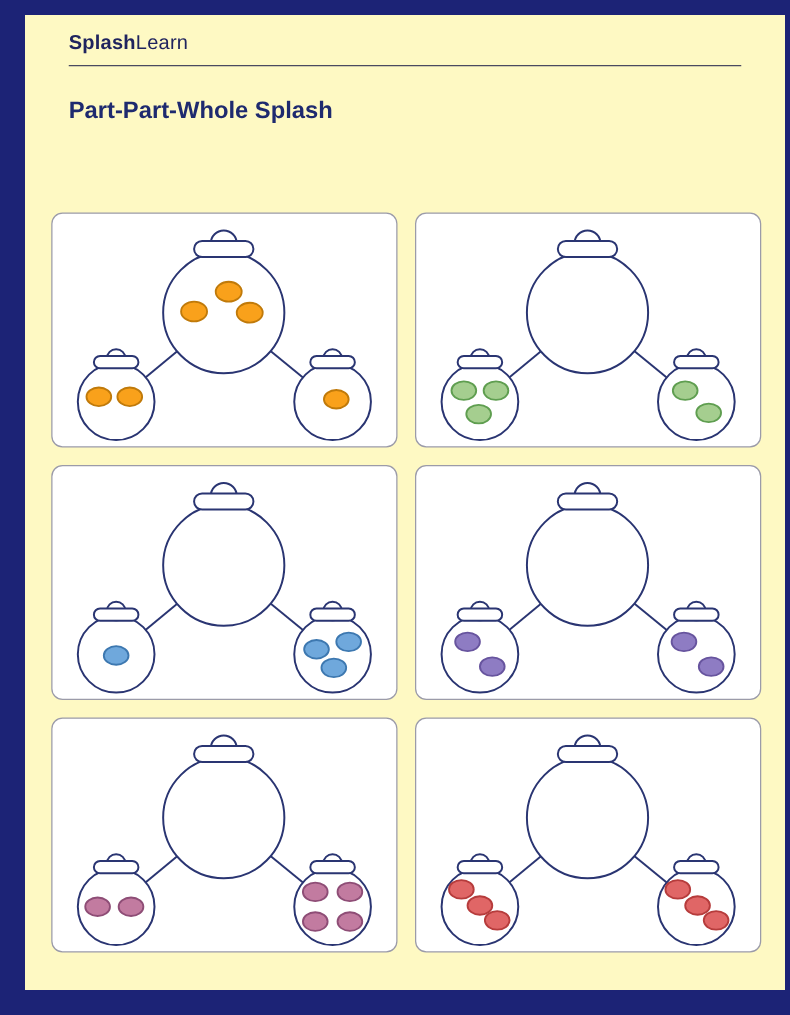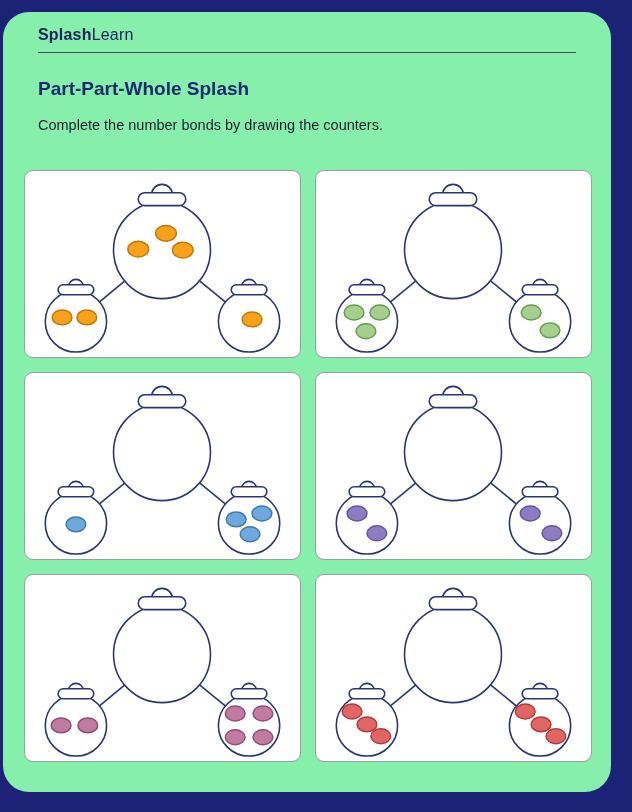--- a/index.html
+++ b/index.html
@@ -5,25 +5,24 @@
   html,body{margin:0;padding:0;}
   body{
     width:632px;height:812px;
     background:#1C2376;
     font-family:"Liberation Sans", sans-serif;
     position:relative;
     overflow:hidden;
   }
   .page{
     position:absolute;
-    left:3px;top:12px;
+    left:20px;top:12px;
     width:608px;height:780px;
-    background:#86efac;
+    background:#fef9c3;
     box-sizing:border-box;
-    border-radius:26px;
   }
   .header{margin:0 35px;}
   .logo{
     padding-top:14px;
     font-size:16px;
     letter-spacing:.2px;
     color:#20245E;
   }
   .logo .bold{font-weight:bold;}
   .rule{
@@ -61,21 +60,20 @@
   .panel svg{display:block;}
 </style>
 </head>
 <body>
 
 <div class="page">
   <div class="header">
     <div class="logo"><span class="bold">Splash</span><span>Learn</span></div>
     <hr class="rule">
     <h1 class="title">Part-Part-Whole Splash</h1>
-    <p class="instruction">Complete the number bonds by drawing the counters.</p>
   </div>
   <div class="grid">
       <div class="panel">
         <svg width="275" height="186" viewBox="0 0 277 188">
           <line x1="138" y1="80" x2="51" y2="152" stroke="#2A3572" stroke-width="1.6"></line>
           <line x1="138" y1="80" x2="226" y2="152" stroke="#2A3572" stroke-width="1.6"></line>
           <circle cx="138" cy="80" r="49" fill="#fff" stroke="#2A3572" stroke-width="1.6"></circle>
           <circle cx="138" cy="24" r="10.5" fill="#fff" stroke="#2A3572" stroke-width="1.6"></circle>
           <rect x="114" y="22" width="48" height="13" rx="6.5" fill="#fff" stroke="#2A3572" stroke-width="1.6"></rect>
           <circle cx="51" cy="152" r="31" fill="#fff" stroke="#2A3572" stroke-width="1.6"></circle>

